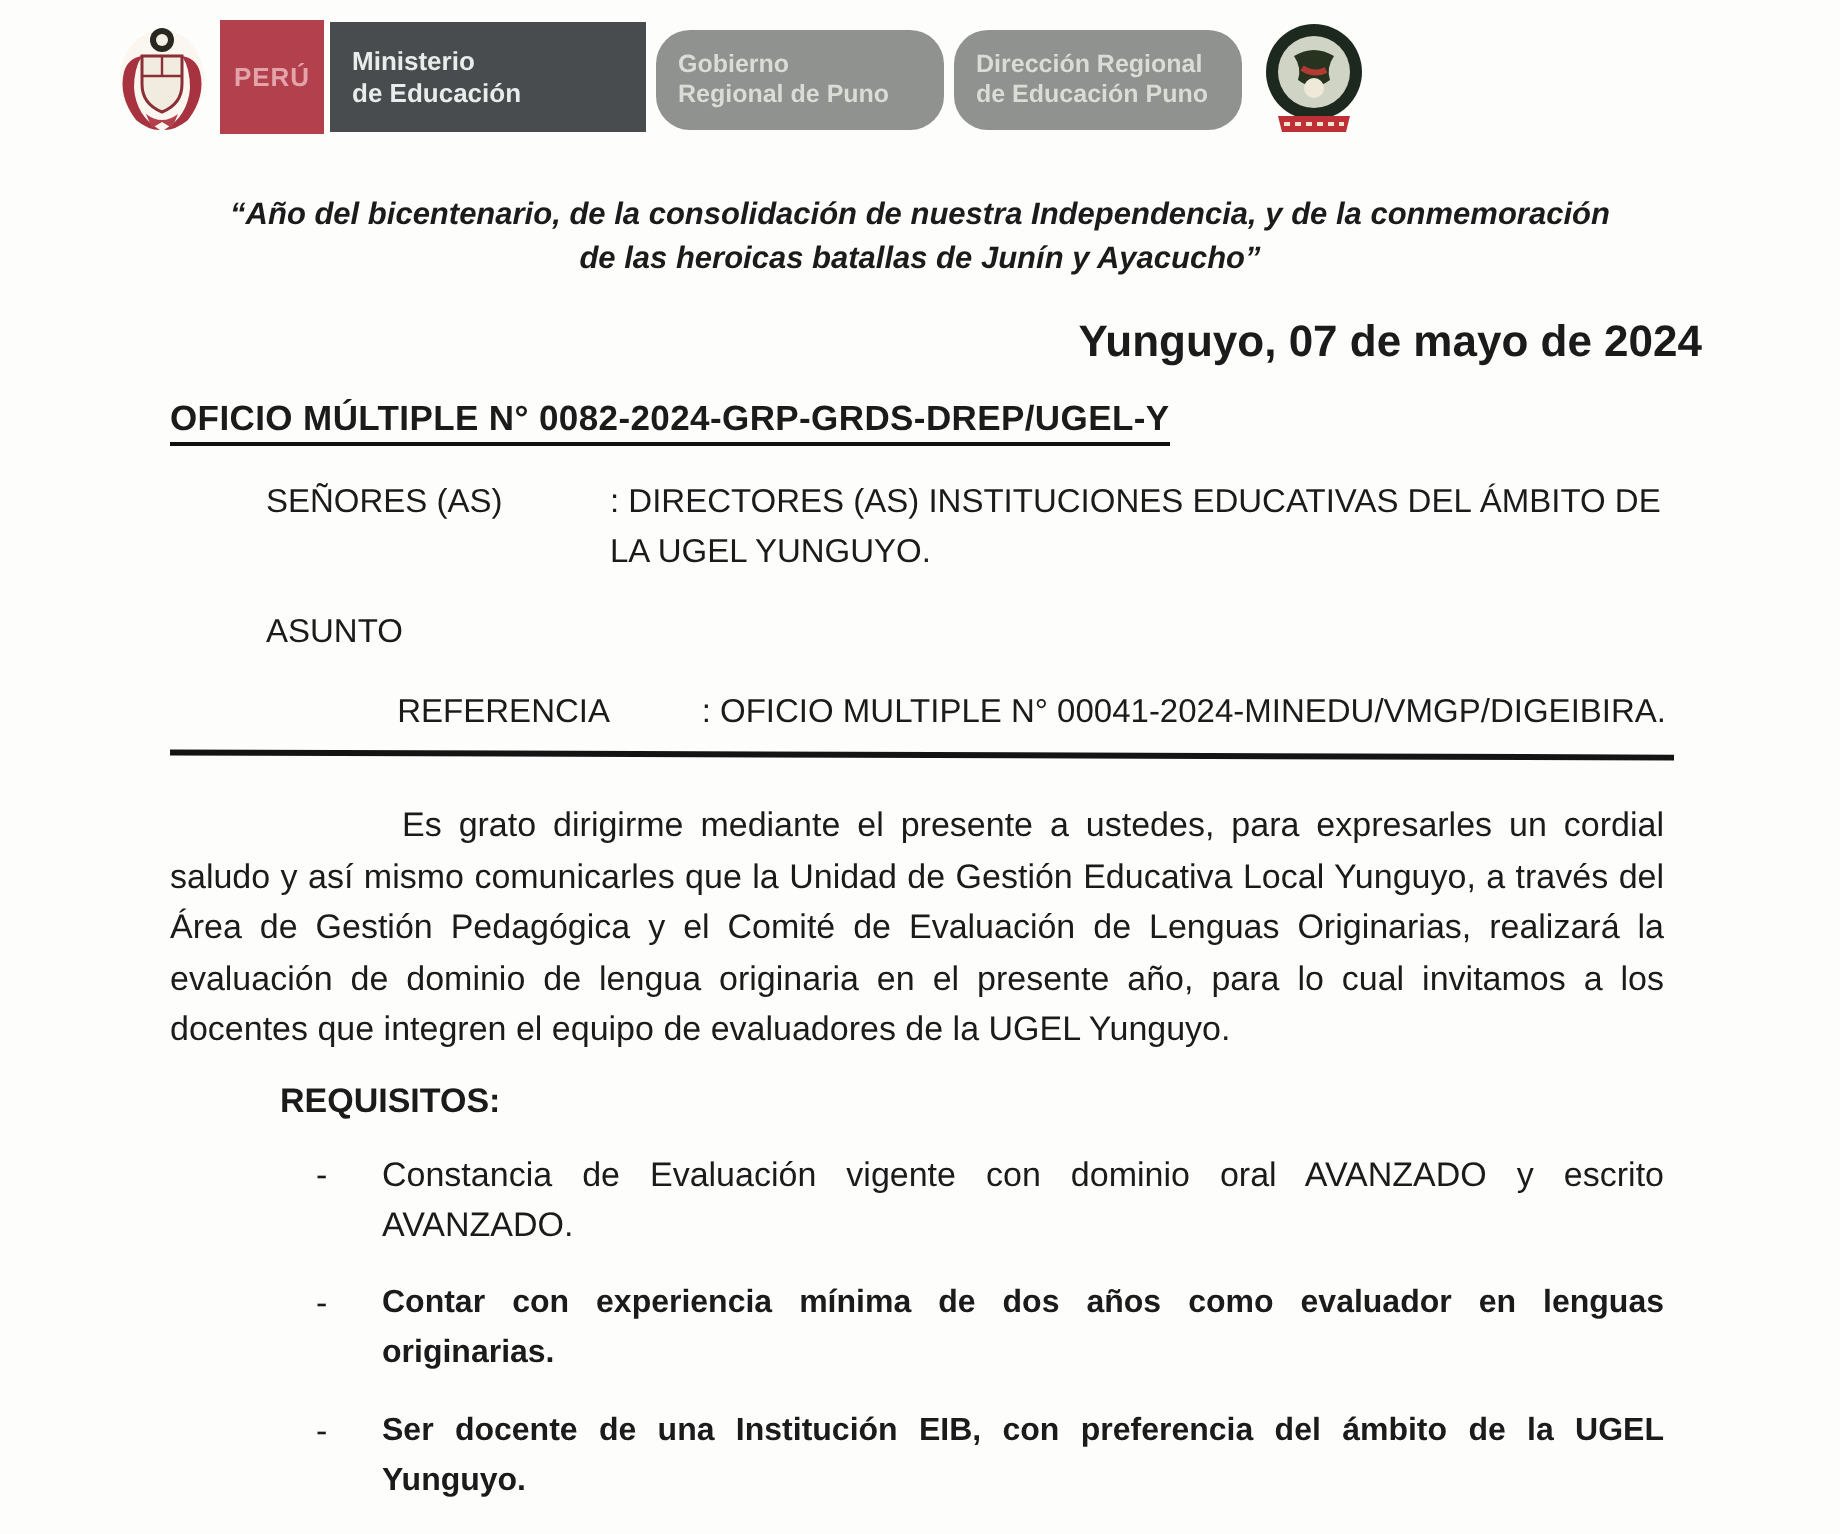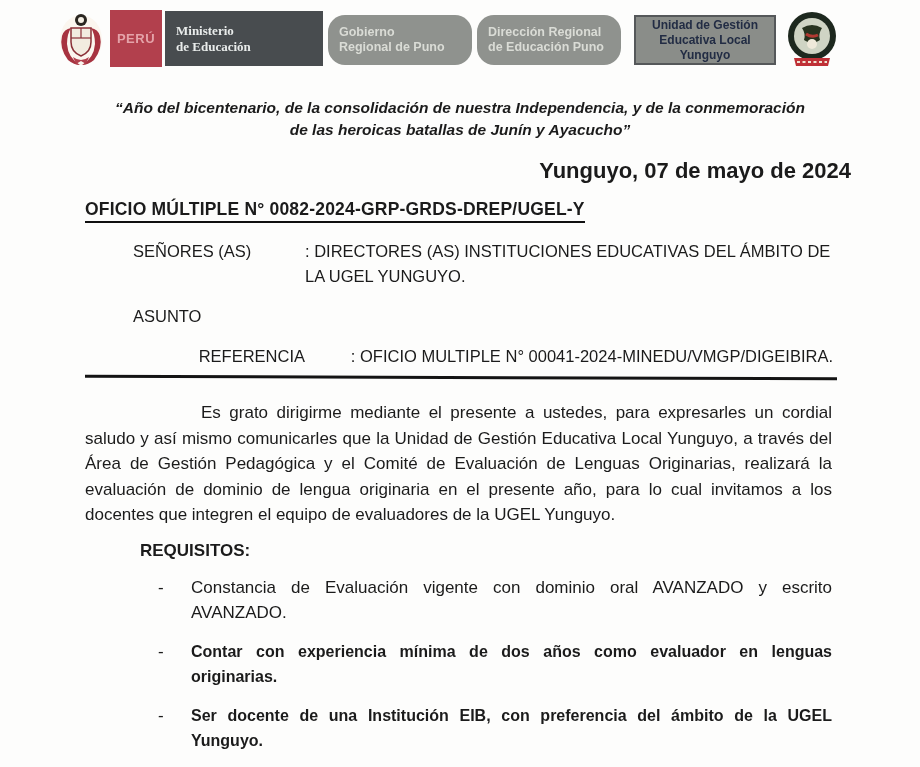--- a/index.html
+++ b/index.html
@@ -11,21 +11,21 @@
   html,body{width:920px;}
   body{font-family:"Liberation Sans",sans-serif;color:var(--ink);background:#fff;}
   .page{position:relative;width:920px;height:767px;background:var(--paper);overflow:hidden;}
 
   
   .letterhead{display:flex;align-items:flex-start;padding:10px 0 0 58px;height:72px;}
   .coat{width:46px;height:58px;flex:none;margin-top:0;}
   .box{flex:none;display:flex;flex-direction:column;justify-content:center;}
   .peru-box{width:52px;height:57px;background:var(--peru-red);margin-left:6px;align-items:center;}
   .peru-box span{color:var(--peru-red-text);font-weight:bold;font-size:13px;letter-spacing:.5px;}
-  .min-box{width:158px;height:55px;background:var(--ministry-dark);margin-left:3px;padding-left:11px;margin-top:1px;font-family:Liberation Serif, serif;}
+  .min-box{width:158px;height:55px;background:var(--ministry-dark);margin-left:3px;padding-left:11px;margin-top:1px;}
   .min-box span{color:#e9eceb;font-weight:bold;font-size:13px;line-height:16px;}
   .gray-box{height:50px;background:var(--gov-gray);margin-top:5px;padding-left:11px;border-radius:17px;}
   .gov-box{width:144px;margin-left:5px;}
   .dre-box{width:144px;margin-left:5px;}
   .gray-box span{color:var(--gov-gray-text);font-weight:bold;font-size:12.5px;line-height:15px;}
   .ugel-box{width:142px;height:50px;background:var(--ugel-box);border:2px solid var(--ugel-border);
             margin-left:13px;margin-top:5px;align-items:center;text-align:center;}
   .ugel-box span{color:var(--ugel-text);font-weight:bold;font-size:12px;line-height:15px;}
   .seal{width:52px;height:62px;flex:none;margin-left:10px;margin-top:0;}
 
@@ -84,24 +84,20 @@
     <div class="box gray-box gov-box">
       <span>Gobierno</span>
       <span>Regional de Puno</span>
     </div>
 
     <div class="box gray-box dre-box">
       <span>Dirección Regional</span>
       <span>de Educación Puno</span>
     </div>
 
-    <div class="box ugel-box">
-      <span>Unidad de Gestión</span>
-      <span>Educativa Local Yunguyo</span>
-    </div>
 
     <svg class="seal" viewBox="0 0 52 62">
       <circle cx="26" cy="26" r="24" fill="#1d281e"></circle>
       <circle cx="26" cy="26" r="18" fill="#cfd4c4"></circle>
       <path d="M16 18 q10 -6 20 0 q-4 6 -2 12 q-8 6 -16 0 q2 -6 -2 -12Z" fill="#27331f"></path>
       <path d="M20 24 q6 4 12 1" stroke="#b23a32" stroke-width="3" fill="none"></path>
       <circle cx="26" cy="34" r="5" fill="#efe9da"></circle>
       <path d="M8 48 h36 l-2 8 h-32 Z" fill="#bf3036"></path>
       <path d="M11 52 h30" stroke="#efe3d2" stroke-width="2" stroke-dasharray="3 2.5"></path>
     </svg>

